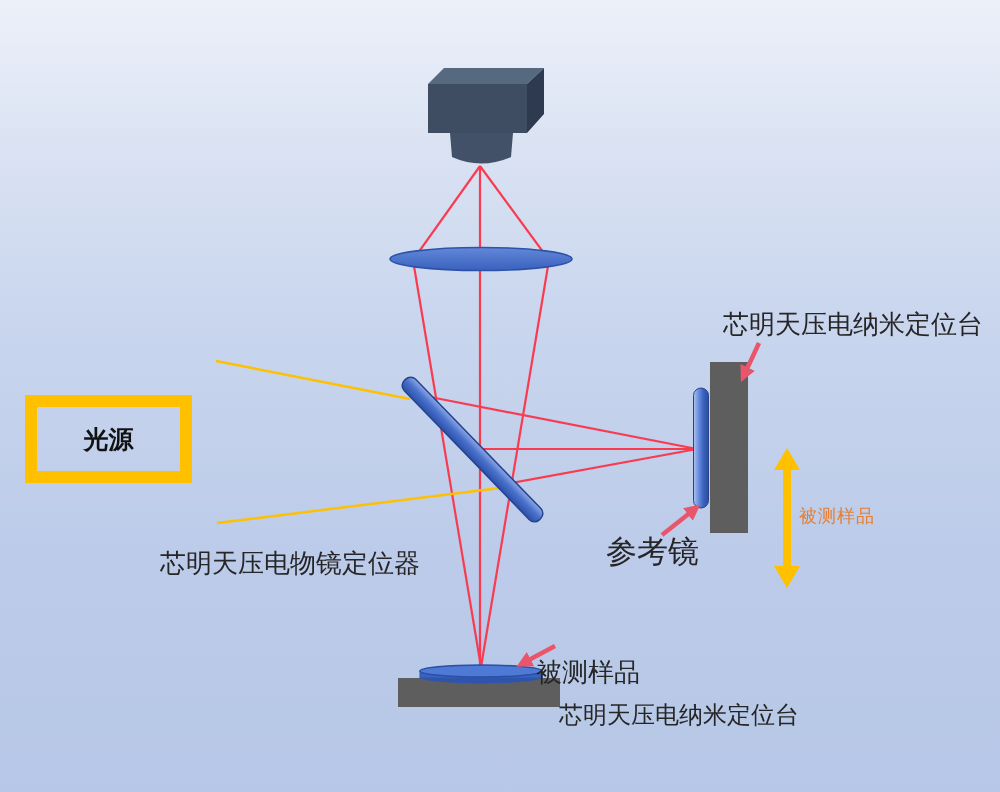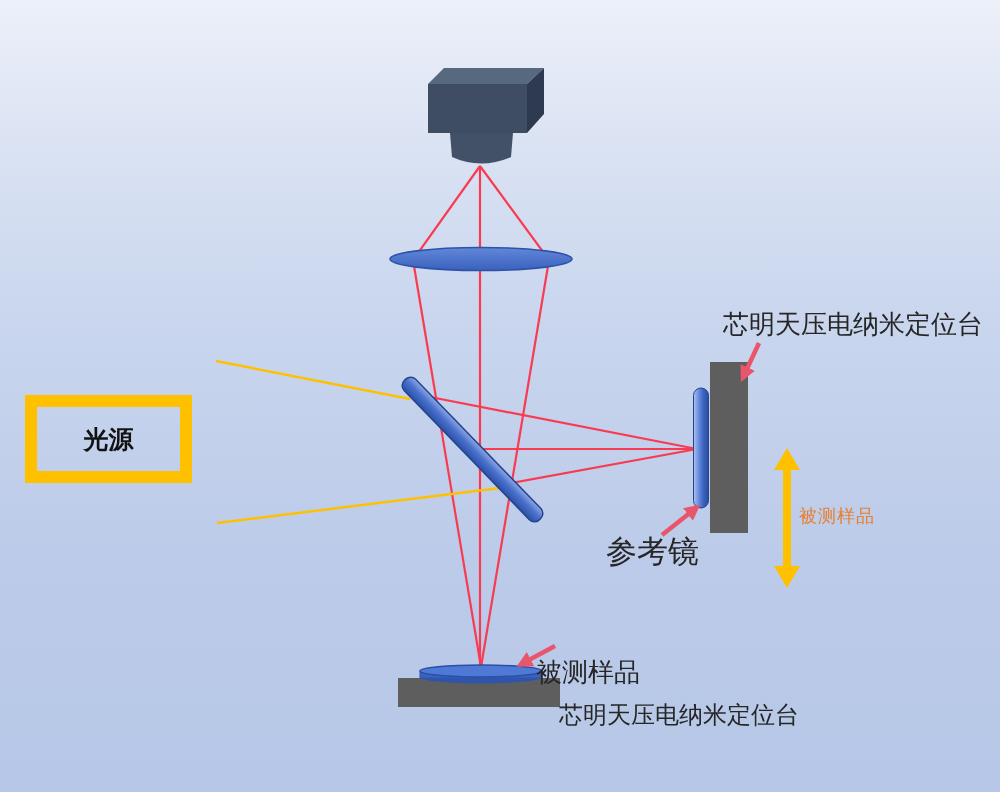--- a/index.html
+++ b/index.html
@@ -99,16 +99,17 @@
     </g>
   </svg>
 
   <div class="light-source-box">
     <span class="txt">光源</span>
   </div>
 
   <div class="lbl lbl-stage-top">芯明天压电纳米定位台</div>
   <div class="lbl lbl-ref-mirror">参考镜</div>
   <div class="lbl lbl-move-dir">被测样品</div>
+  <div class="lbl lbl-objective">芯明天压电物镜定位器</div>
   <div class="lbl lbl-sample">被测样品</div>
   <div class="lbl lbl-stage-bottom">芯明天压电纳米定位台</div>
 
 </div>
 
 </body></html>

